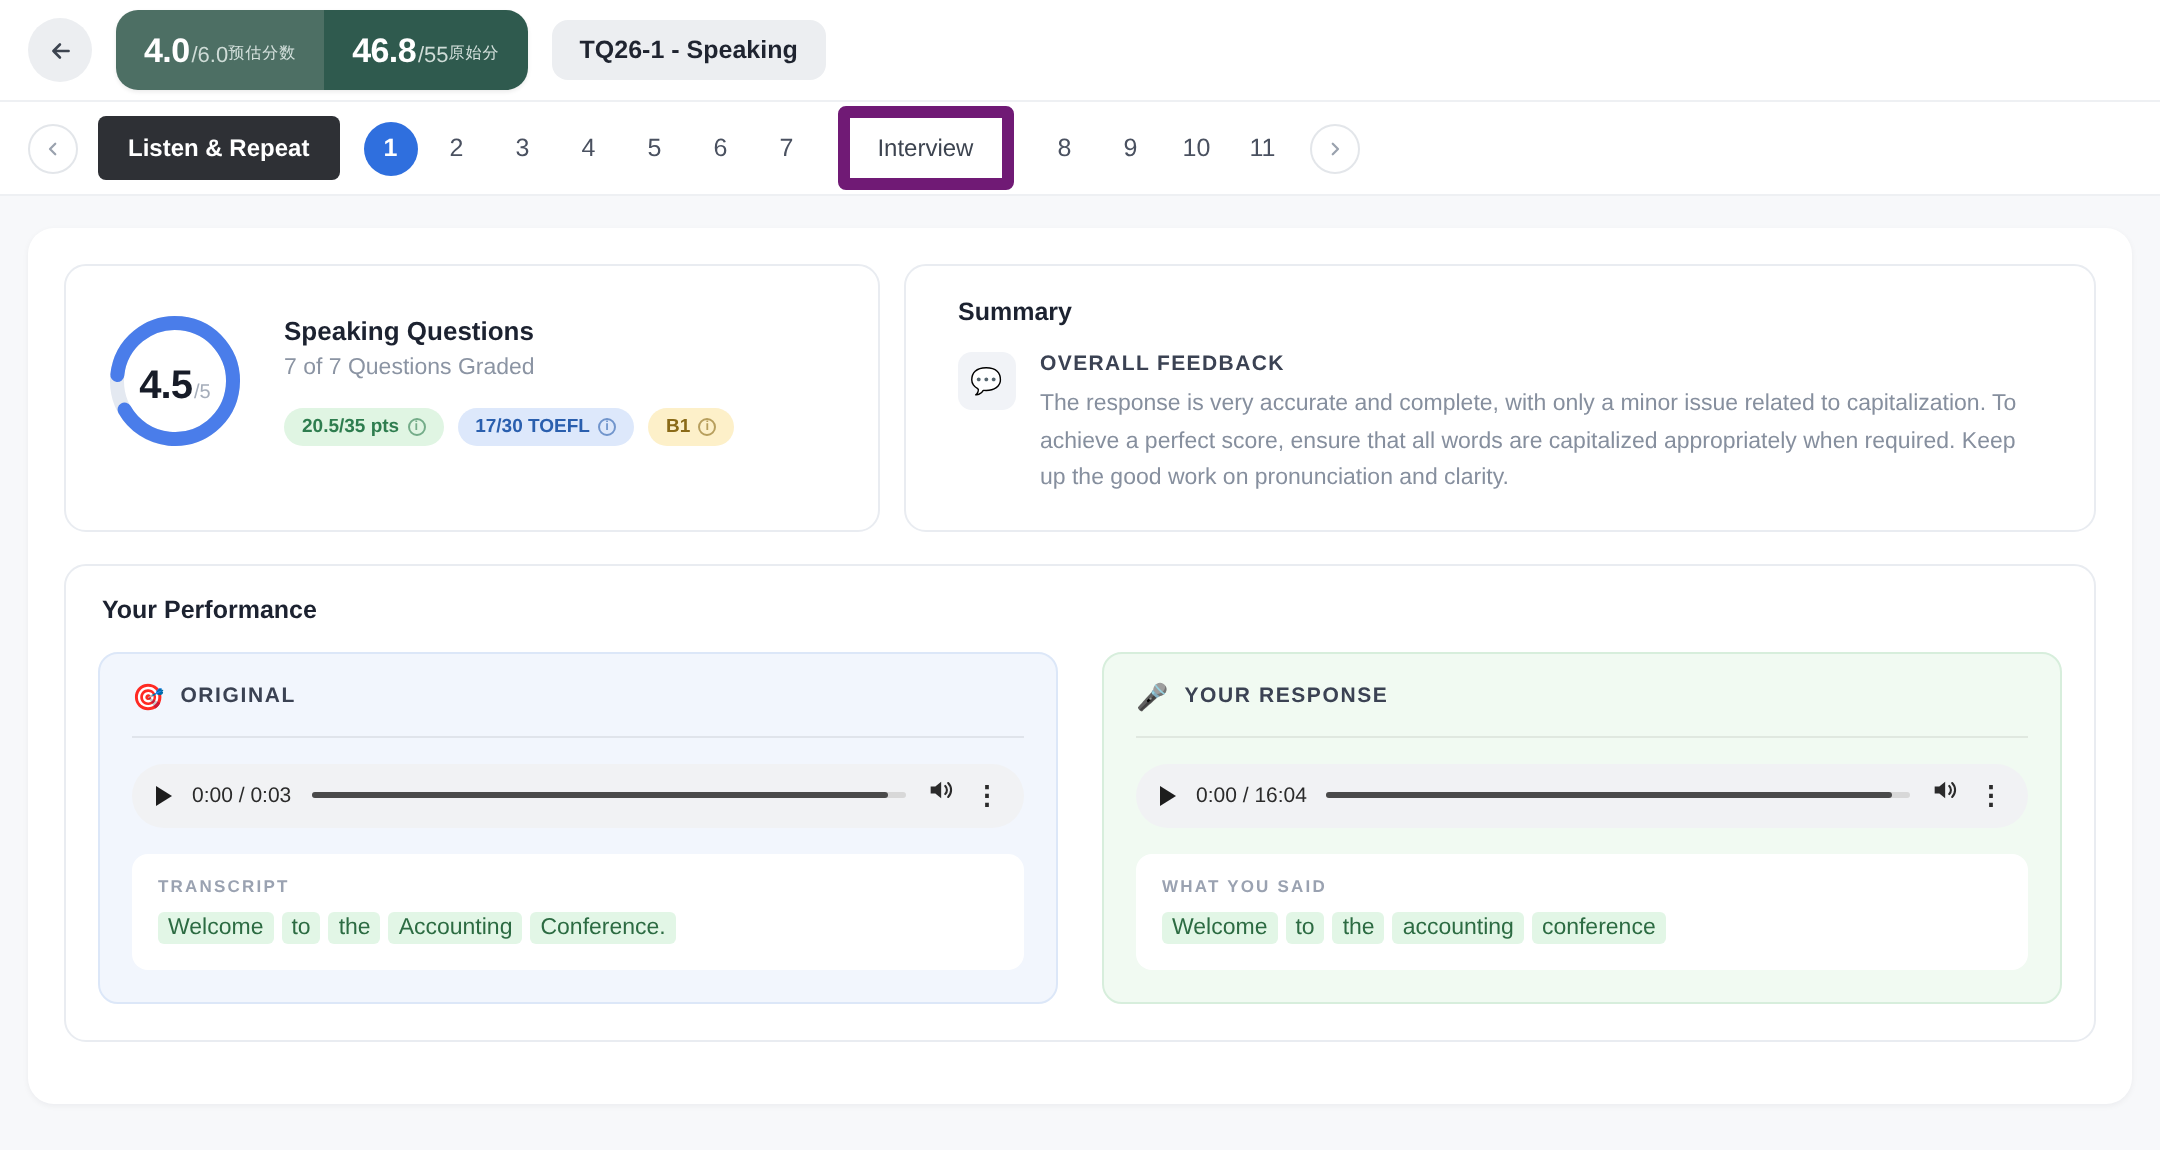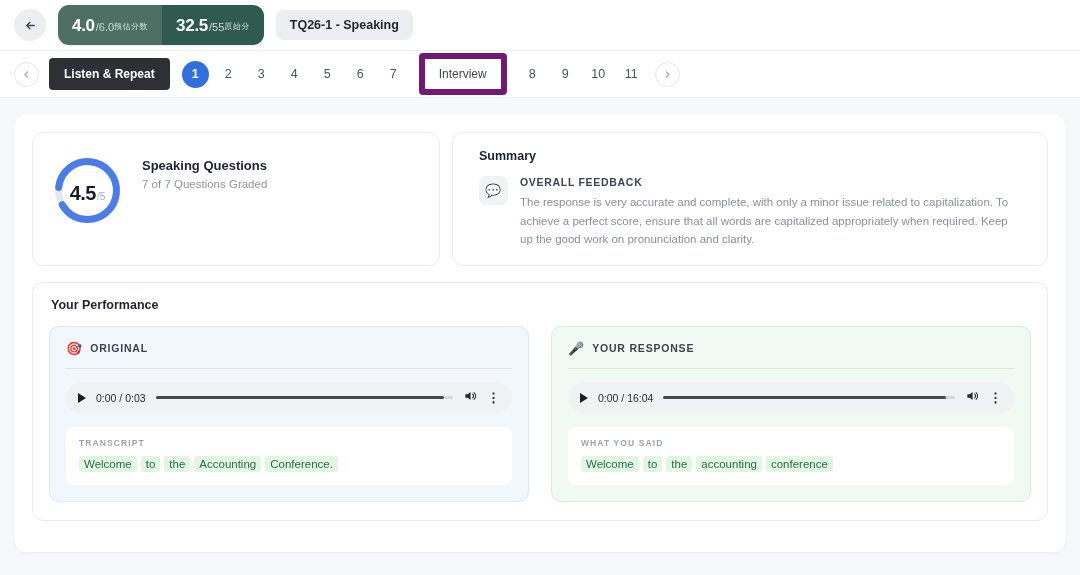--- a/index.html
+++ b/index.html
@@ -230,21 +230,21 @@
     <div class="score-box">
       <div class="score-seg left">
         <div class="score-line">
           <span class="score-num">4.0</span>
           <span class="score-den">/6.0</span>
         </div>
         <div class="score-cap">预估分数</div>
       </div>
       <div class="score-seg right">
         <div class="score-line">
-          <span class="score-num">32.5</span>
+          <span class="score-num">46.8</span>
           <span class="score-den">/55</span>
         </div>
         <div class="score-cap">原始分</div>
       </div>
     </div>
 
     <div class="title-pill">TQ26-1 - Speaking</div>
   </div>
 
   <div class="pagination">
@@ -290,20 +290,34 @@
             <circle id="ring-prog" cx="34.5" cy="34.5" r="29" fill="none" stroke-width="7" stroke-linecap="round" stroke="#4a7dea" stroke-dasharray="182.212373908208" stroke-dashoffset="18.221237390820797" transform="rotate(-84 34.5 34.5)"></circle>
           </svg>
           <div class="ring-center">
             <span class="ring-val">4.5</span>
             <span class="ring-max">/5</span>
           </div>
         </div>
         <div class="assess-body">
           <div class="assess-title">Speaking Questions</div>
           <div class="assess-sub">7 of 7 Questions Graded</div>
+          <div class="pill-row">
+            <span class="pill green">
+              <span>20.5/35 pts</span>
+              <span class="i">i</span>
+            </span>
+            <span class="pill blue">
+              <span>17/30 TOEFL</span>
+              <span class="i">i</span>
+            </span>
+            <span class="pill yellow">
+              <span>B1</span>
+              <span class="i">i</span>
+            </span>
+          </div>
         </div>
       </div>
 
       <div class="summary-card">
         <div class="summary-title">Summary</div>
         <div class="fb-row">
           <div class="fb-ico">💬</div>
           <div>
             <div class="fb-label">OVERALL FEEDBACK</div>
             <div class="fb-text">The response is very accurate and complete, with only a minor issue related to capitalization. To achieve a perfect score, ensure that all words are capitalized appropriately when required. Keep up the good work on pronunciation and clarity.</div>

